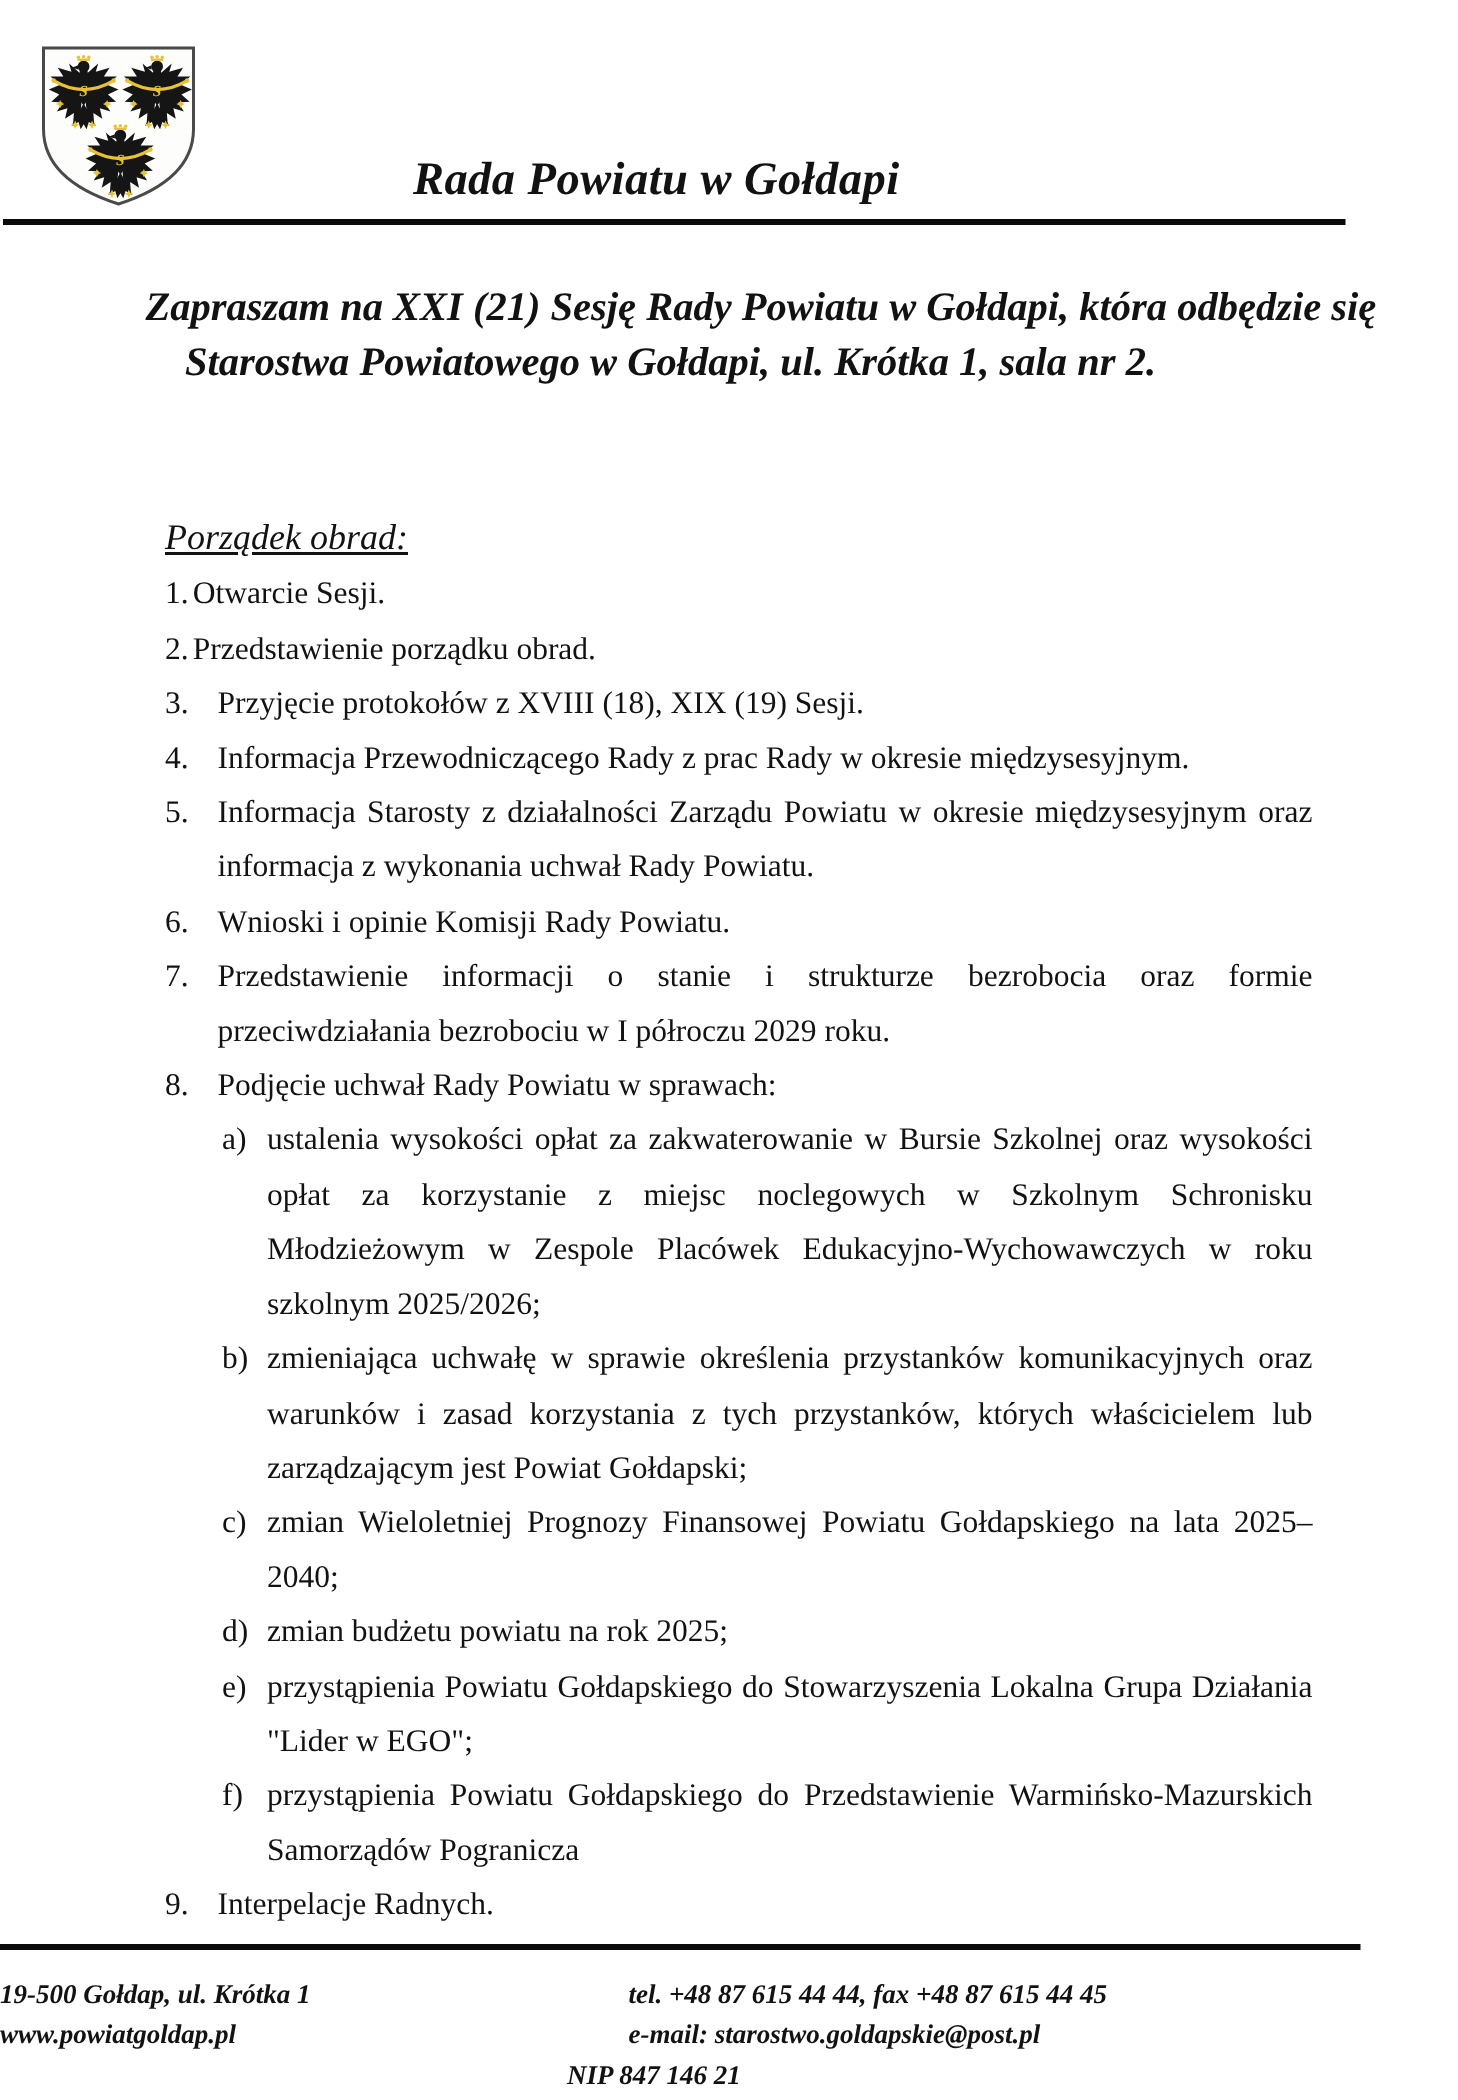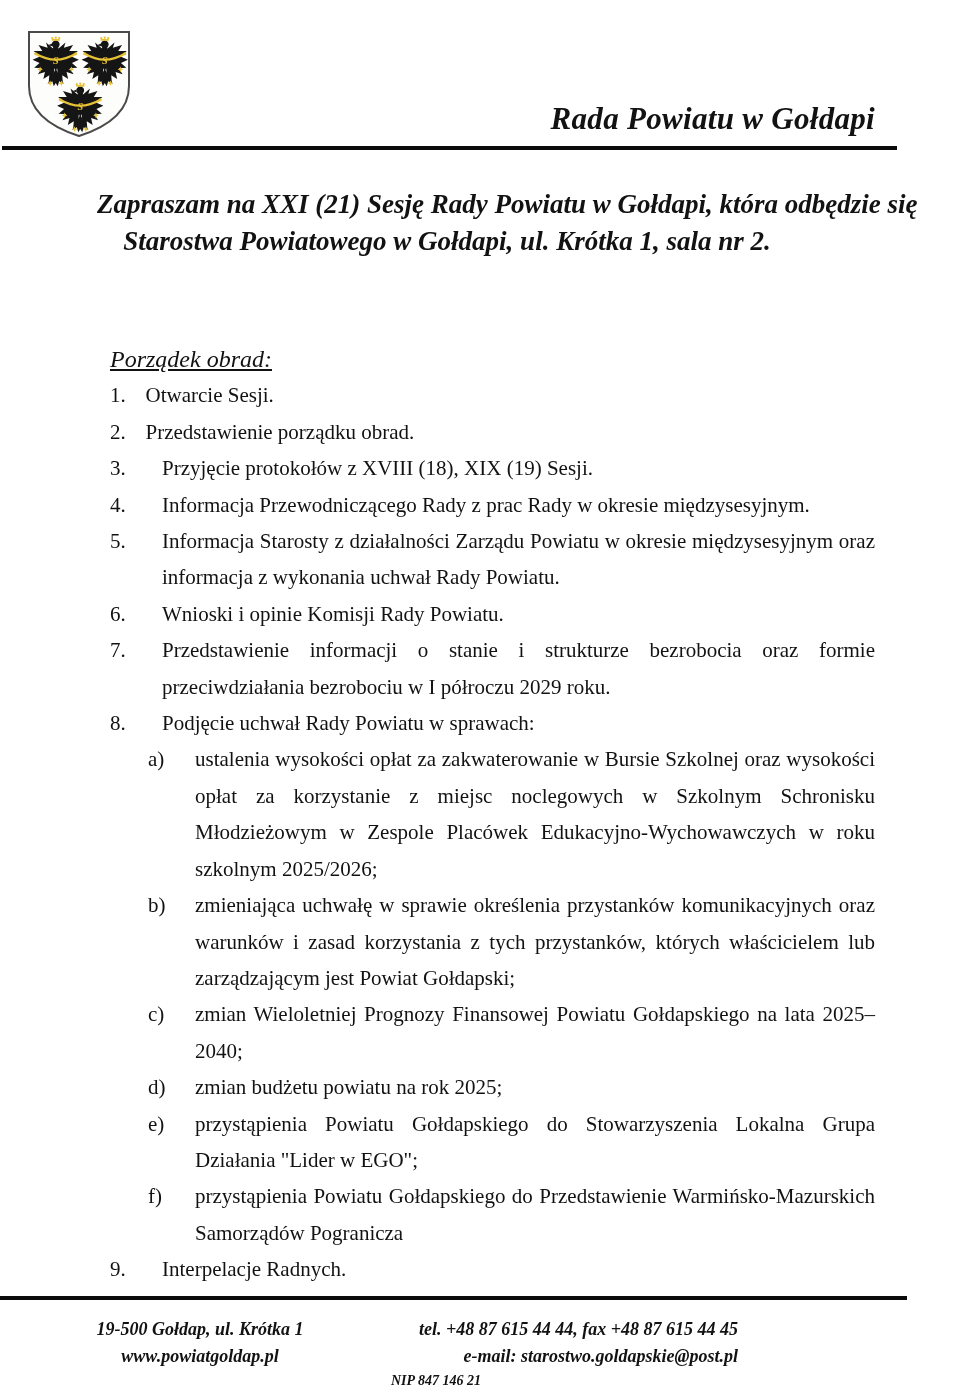--- a/index.html
+++ b/index.html
@@ -8,21 +8,21 @@
     width:972px;height:1400px;
     background:#ffffff;
     color:#121212;
     font-family:"Liberation Serif","DejaVu Serif",serif;
     overflow:hidden;
   }
   
   .coat{position:absolute;left:25px;top:28px;width:108px;height:112px;}
   .title{
     position:absolute;top:101px;left:0;right:97px;
-    text-align:right;font-size:31px;font-weight:bold;font-style:italic;
+    text-align:center;font-size:31px;font-weight:bold;font-style:italic;
     white-space:nowrap;letter-spacing:.3px;
   }
   .header-rule{position:absolute;top:146px;left:2px;width:895px;height:4px;background:#0b0b0b;}
   
   .invite{
     position:absolute;top:186px;left:97px;width:700px;
     text-align:center;font-size:27px;font-weight:bold;font-style:italic;
     line-height:36.5px;
   }
   .invite .line{white-space:nowrap;}
@@ -32,36 +32,36 @@
     position:absolute;top:341px;left:110px;width:765px;
     font-size:21px;line-height:36.4px;
   }
   .agenda-heading{
     font-weight:normal;font-style:italic;text-decoration:underline;
     font-size:24px;
   }
   .item{display:flex;align-items:flex-start;}
   .num{flex:0 0 35px;}
   .num.narrow{flex-basis:18.5px;}
-  .txt{flex:1;text-align:justify;margin-left:17px;}
+  .txt{flex:1;text-align:justify;}
   .sub{display:flex;align-items:flex-start;margin-left:38px;}
   .letter{flex:0 0 30px;}
   
   .footer-rule{position:absolute;top:1296px;left:0;width:907px;height:4px;background:#0b0b0b;}
   .f-left{
-    position:absolute;top:1316px;left:0;width:400px;text-align:center;
+    position:absolute;top:1316px;left:0;width:400px;text-align:left;
     font-size:18px;font-weight:bold;font-style:italic;line-height:27px;white-space:nowrap;
   }
   .f-right{
     position:absolute;top:1316px;left:419px;
-    font-size:18px;font-weight:bold;font-style:italic;line-height:27px;white-space:nowrap;text-align:right;
+    font-size:18px;font-weight:bold;font-style:italic;line-height:27px;white-space:nowrap;
   }
   .f-nip{
     position:absolute;top:1373px;left:0;width:872px;text-align:center;
-    font-size:14px;font-weight:bold;font-style:italic;white-space:nowrap;
+    font-size:18px;font-weight:bold;font-style:italic;white-space:nowrap;
   }
 </style>
 </head>
 <body>
 
 <div class="page">
 
   <svg class="coat" viewBox="0 0 108 112" xmlns="http://www.w3.org/2000/svg">
     <defs>
       <path id="wingL" fill="#151515" d="M21,12 L13,5 L14.5,10 L6,7.5 L9.5,13 L1.5,13 L7.5,18 L0.5,21 L7,24 L2,28.5 L9,29 L5.5,34.5 L12,32.5 L10.5,39 L16,35.5 L15.5,42 L20,36 L21,26 Z"></path>

